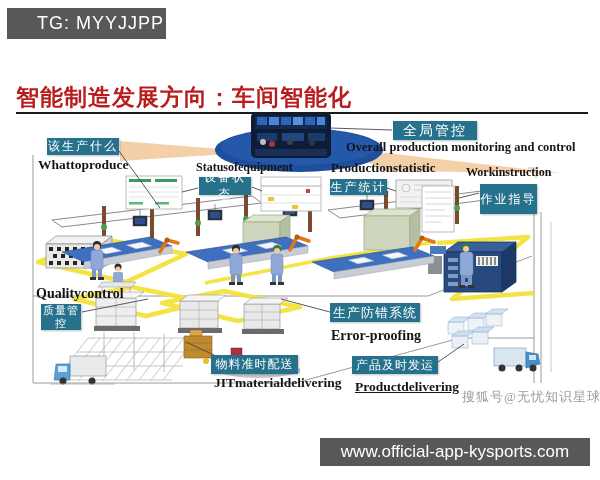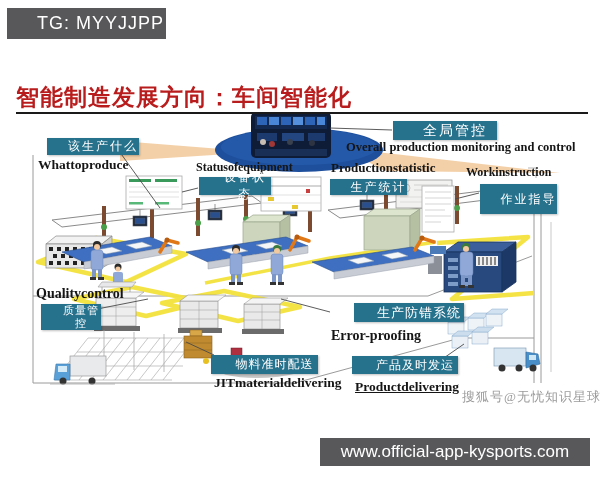--- a/index.html
+++ b/index.html
@@ -14,21 +14,21 @@
     padding-left:28px;
   }
   .slide-title{
     position:absolute;left:16px;top:82px;font-family:"Liberation Serif",serif;
     font-weight:700;font-size:23px;color:#b91c1c;letter-spacing:1px;white-space:nowrap;
   }
   .title-underline{position:absolute;left:16px;top:112px;width:572px;height:2px;background:#1a1a1a;}
   .zh-box{
     position:absolute;background:#26718C;color:#fff;font-family:"Liberation Serif",serif;
     display:flex;align-items:center;justify-content:center;text-align:center;
-    letter-spacing:2px;box-shadow:1px 1px 2px rgba(0,0,0,.25);padding-left:20px;
+    letter-spacing:2px;box-shadow:1px 1px 2px rgba(0,0,0,.25);
   }
   .en-label{
     position:absolute;font-family:"Liberation Serif",serif;font-weight:700;color:#151515;
     white-space:nowrap;
   }
   .watermark{
     position:absolute;left:462px;top:388px;font-family:"Liberation Serif",serif;
     font-size:13px;color:#9a9a9a;white-space:nowrap;letter-spacing:1px;
   }
   .footer-bar{
@@ -429,21 +429,21 @@
 
 <div class="en-label" style="left:331px;top:160px;font-size:13px;">Productionstatistic</div>
 <div class="zh-box" style="left:330px;top:179px;width:57px;height:16px;font-size:12px;">生产统计</div>
 
 <div class="en-label" style="left:466px;top:165px;font-size:12px;">Workinstruction</div>
 <div class="zh-box" style="left:480px;top:184px;width:57px;height:30px;font-size:12px;">作业指导</div>
 
 <div class="en-label" style="left:36px;top:286px;font-size:14px;">Qualitycontrol</div>
 <div class="zh-box" style="left:41px;top:304px;width:40px;height:26px;font-size:11px;line-height:13px;letter-spacing:1px;">质量管控</div>
 
-<div class="zh-box" style="left:330px;top:303px;width:90px;height:19px;font-size:13px;letter-spacing:1px;margin-left:24px;">生产防错系统</div>
+<div class="zh-box" style="left:330px;top:303px;width:90px;height:19px;font-size:13px;letter-spacing:1px;">生产防错系统</div>
 <div class="en-label" style="left:331px;top:328px;font-size:14px;">Error-proofing</div>
 
 <div class="zh-box" style="left:211px;top:355px;width:87px;height:19px;font-size:12px;letter-spacing:1px;">物料准时配送</div>
 <div class="en-label" style="left:214px;top:375px;font-size:13.5px;">JITmaterialdelivering</div>
 
 <div class="zh-box" style="left:352px;top:356px;width:86px;height:18px;font-size:12px;letter-spacing:1px;">产品及时发运</div>
 <div class="en-label" style="left:355px;top:379px;font-size:13.5px;text-decoration:underline;">Productdelivering</div>
 
 <div class="watermark">搜狐号@无忧知识星球</div>
 

